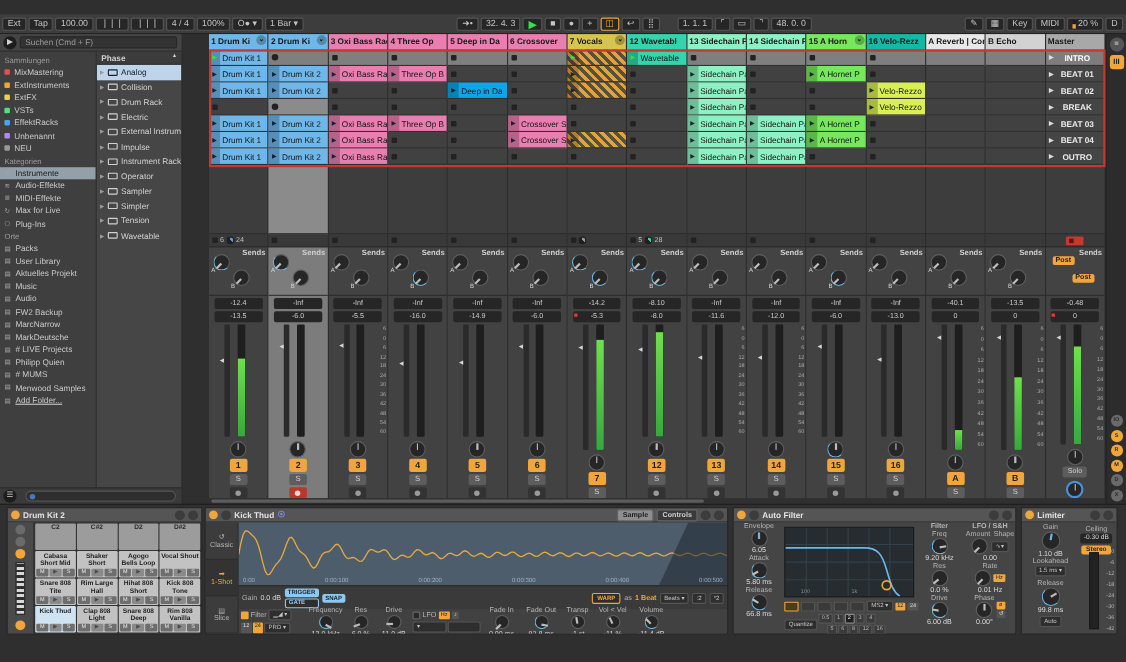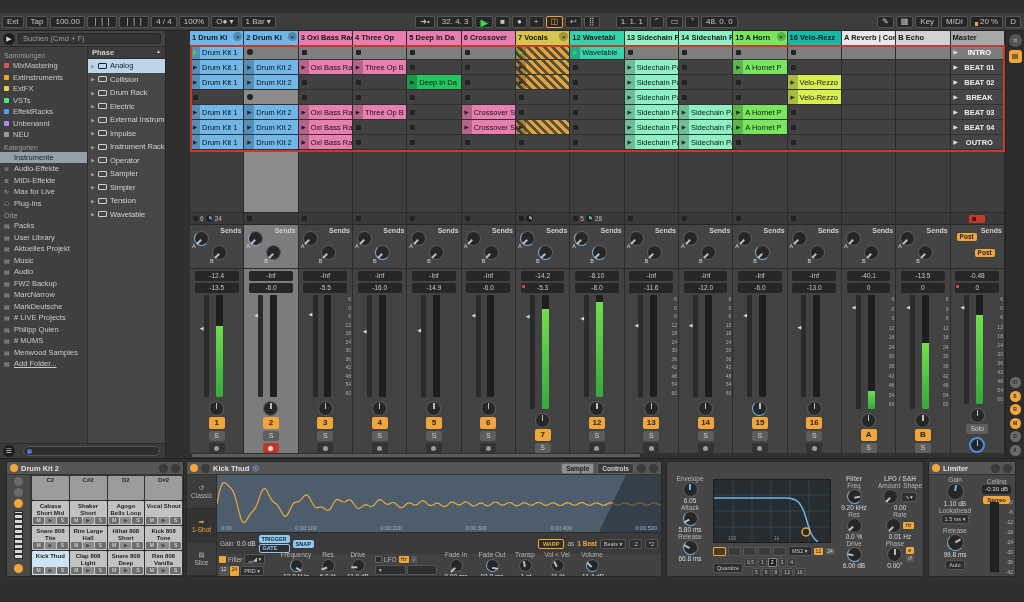--- a/index.html
+++ b/index.html
@@ -673,21 +673,21 @@
           </div>
         </div>
         <div class="track">
           <div class="t-header" style="background: rgb(232, 127, 176);">5 Deep in Da</div>
           <div class="slot lit">
             <span class="stopsq"></span>
           </div>
           <div class="slot">
             <span class="stopsq"></span>
           </div>
-          <div class="slot" style="background: #22c55e;">
+          <div class="slot" style="background: #0ea5e9;">
             <span class="czone">▶</span>
             <span>Deep in Da</span>
           </div>
           <div class="slot">
             <span class="stopsq"></span>
           </div>
           <div class="slot">
             <span class="stopsq"></span>
           </div>
           <div class="slot">
@@ -1649,20 +1649,28 @@
             <span class="dlbl">Volume</span>
             <span class="knob arc">
               <i style="transform:rotate(-45deg)"></i>
             </span>
             <span class="dval">-11.4 dB</span>
           </span>
       </div>
     </div>
 
     <div class="device" style="left:666px;width:258px;">
+      <div class="dtitle">
+        <span class="oncirc"></span>
+        <span class="dico"></span>
+        <span>Auto Filter</span>
+        <span style="flex:1"></span>
+        <span class="dico"></span>
+        <span class="dico"></span>
+      </div>
       <div class="af-env">
         <span class="dlbl">Envelope</span>
         <span class="knob">
             <i style="transform:rotate(0deg);background:#6ab8e8;"></i>
           </span>
         <span class="dval">6.05</span>
         <span class="dlbl">Attack</span>
         <span class="knob arc">
             <i style="transform:rotate(-120deg)"></i>
           </span>

